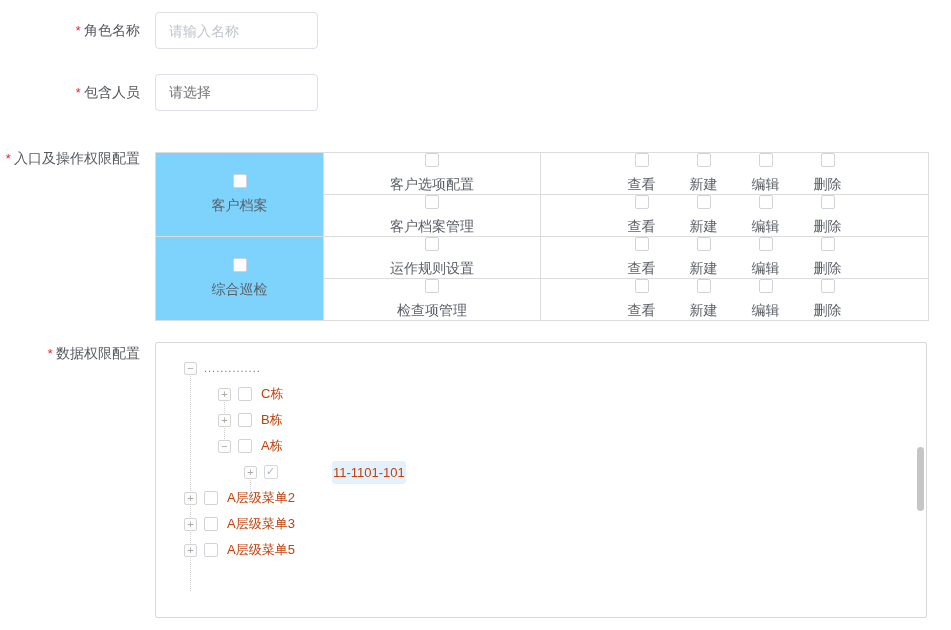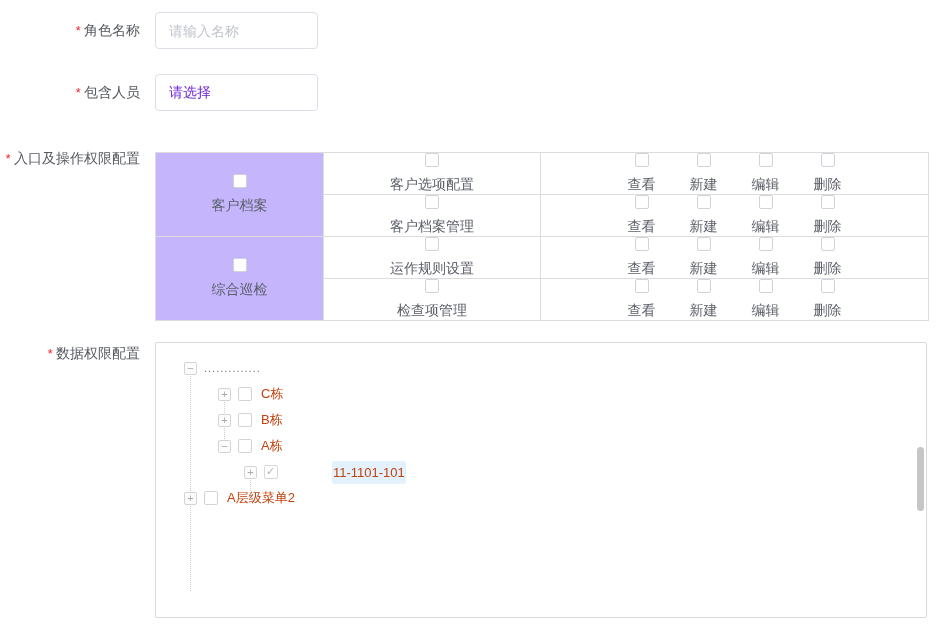--- a/index.html
+++ b/index.html
@@ -13,28 +13,28 @@
   .req { color:#f5222d; margin-right:2px; font-size:13px; }
 
   
   .text-input { position:absolute; left:155px; width:163px; height:37px;
     border:1px solid #dcdfe6; border-radius:4px; padding:0 13px;
     font-size:14px; color:#ec4899; outline:none;
     font-family:"Liberation Sans","DejaVu Sans",sans-serif; }
   .text-input::placeholder { color:#c0c4cc; }
   .select-box { position:absolute; left:155px; width:163px; height:37px;
     border:1px solid #dcdfe6; border-radius:4px; padding:0 13px;
-    font-size:14px; line-height:35px; color:#6d28d9; cursor:pointer; }
+    font-size:14px; line-height:35px; color:#737373; cursor:pointer; }
 
   
   .perm-table { position:absolute; left:155px; top:152px;
     border-collapse:collapse; table-layout:fixed; width:773px; }
   .perm-table td { border:1px solid #dcdcdc; height:38px;
     font-size:14px; color:#5a5e66; }
-  td.group-cell { width:168px; background:#c4b5fd; text-align:center; }
+  td.group-cell { width:168px; background:#7dd3fc; text-align:center; }
   td.item-cell  { width:217px; text-align:center; }
   td.action-cell{ width:388px; }
   .cb-wrap { display:inline-flex; align-items:center; gap:9px; cursor:pointer;flex-direction:column; }
   .cb { display:inline-block; width:14px; height:14px; flex:0 0 14px;
     border:1px solid #d0d3d9; border-radius:2px; background:#fff;
     position:relative; cursor:pointer; }
   .cb.checked { background:#f2f4f7; border-color:#d5d8dd; }
   .cb.checked::after { content:"\2713"; position:absolute; left:1px; top:-1px;
     font-size:11px; color:#aeb3bb; }
   .actions-row { display:flex; justify-content:center; gap:34px; align-items:center; }
@@ -235,16 +235,26 @@
     <div class="tree-row lvl2">
       <span class="switch plus"></span>
       <span class="cb checked"></span>
       <span class="tlabel hl">11-1101-101</span>
     </div>
     <div class="tree-row lvl0">
       <span class="switch plus"></span>
       <span class="cb"></span>
       <span class="tlabel">A层级菜单2</span>
     </div>
+    <div class="tree-row lvl0">
+      <span class="switch plus"></span>
+      <span class="cb"></span>
+      <span class="tlabel">A层级菜单3</span>
+    </div>
+    <div class="tree-row lvl0">
+      <span class="switch plus"></span>
+      <span class="cb"></span>
+      <span class="tlabel">A层级菜单5</span>
+    </div>
 
     <div class="scroll-thumb"></div>
   </div>
 </div>
 
 </body></html>

